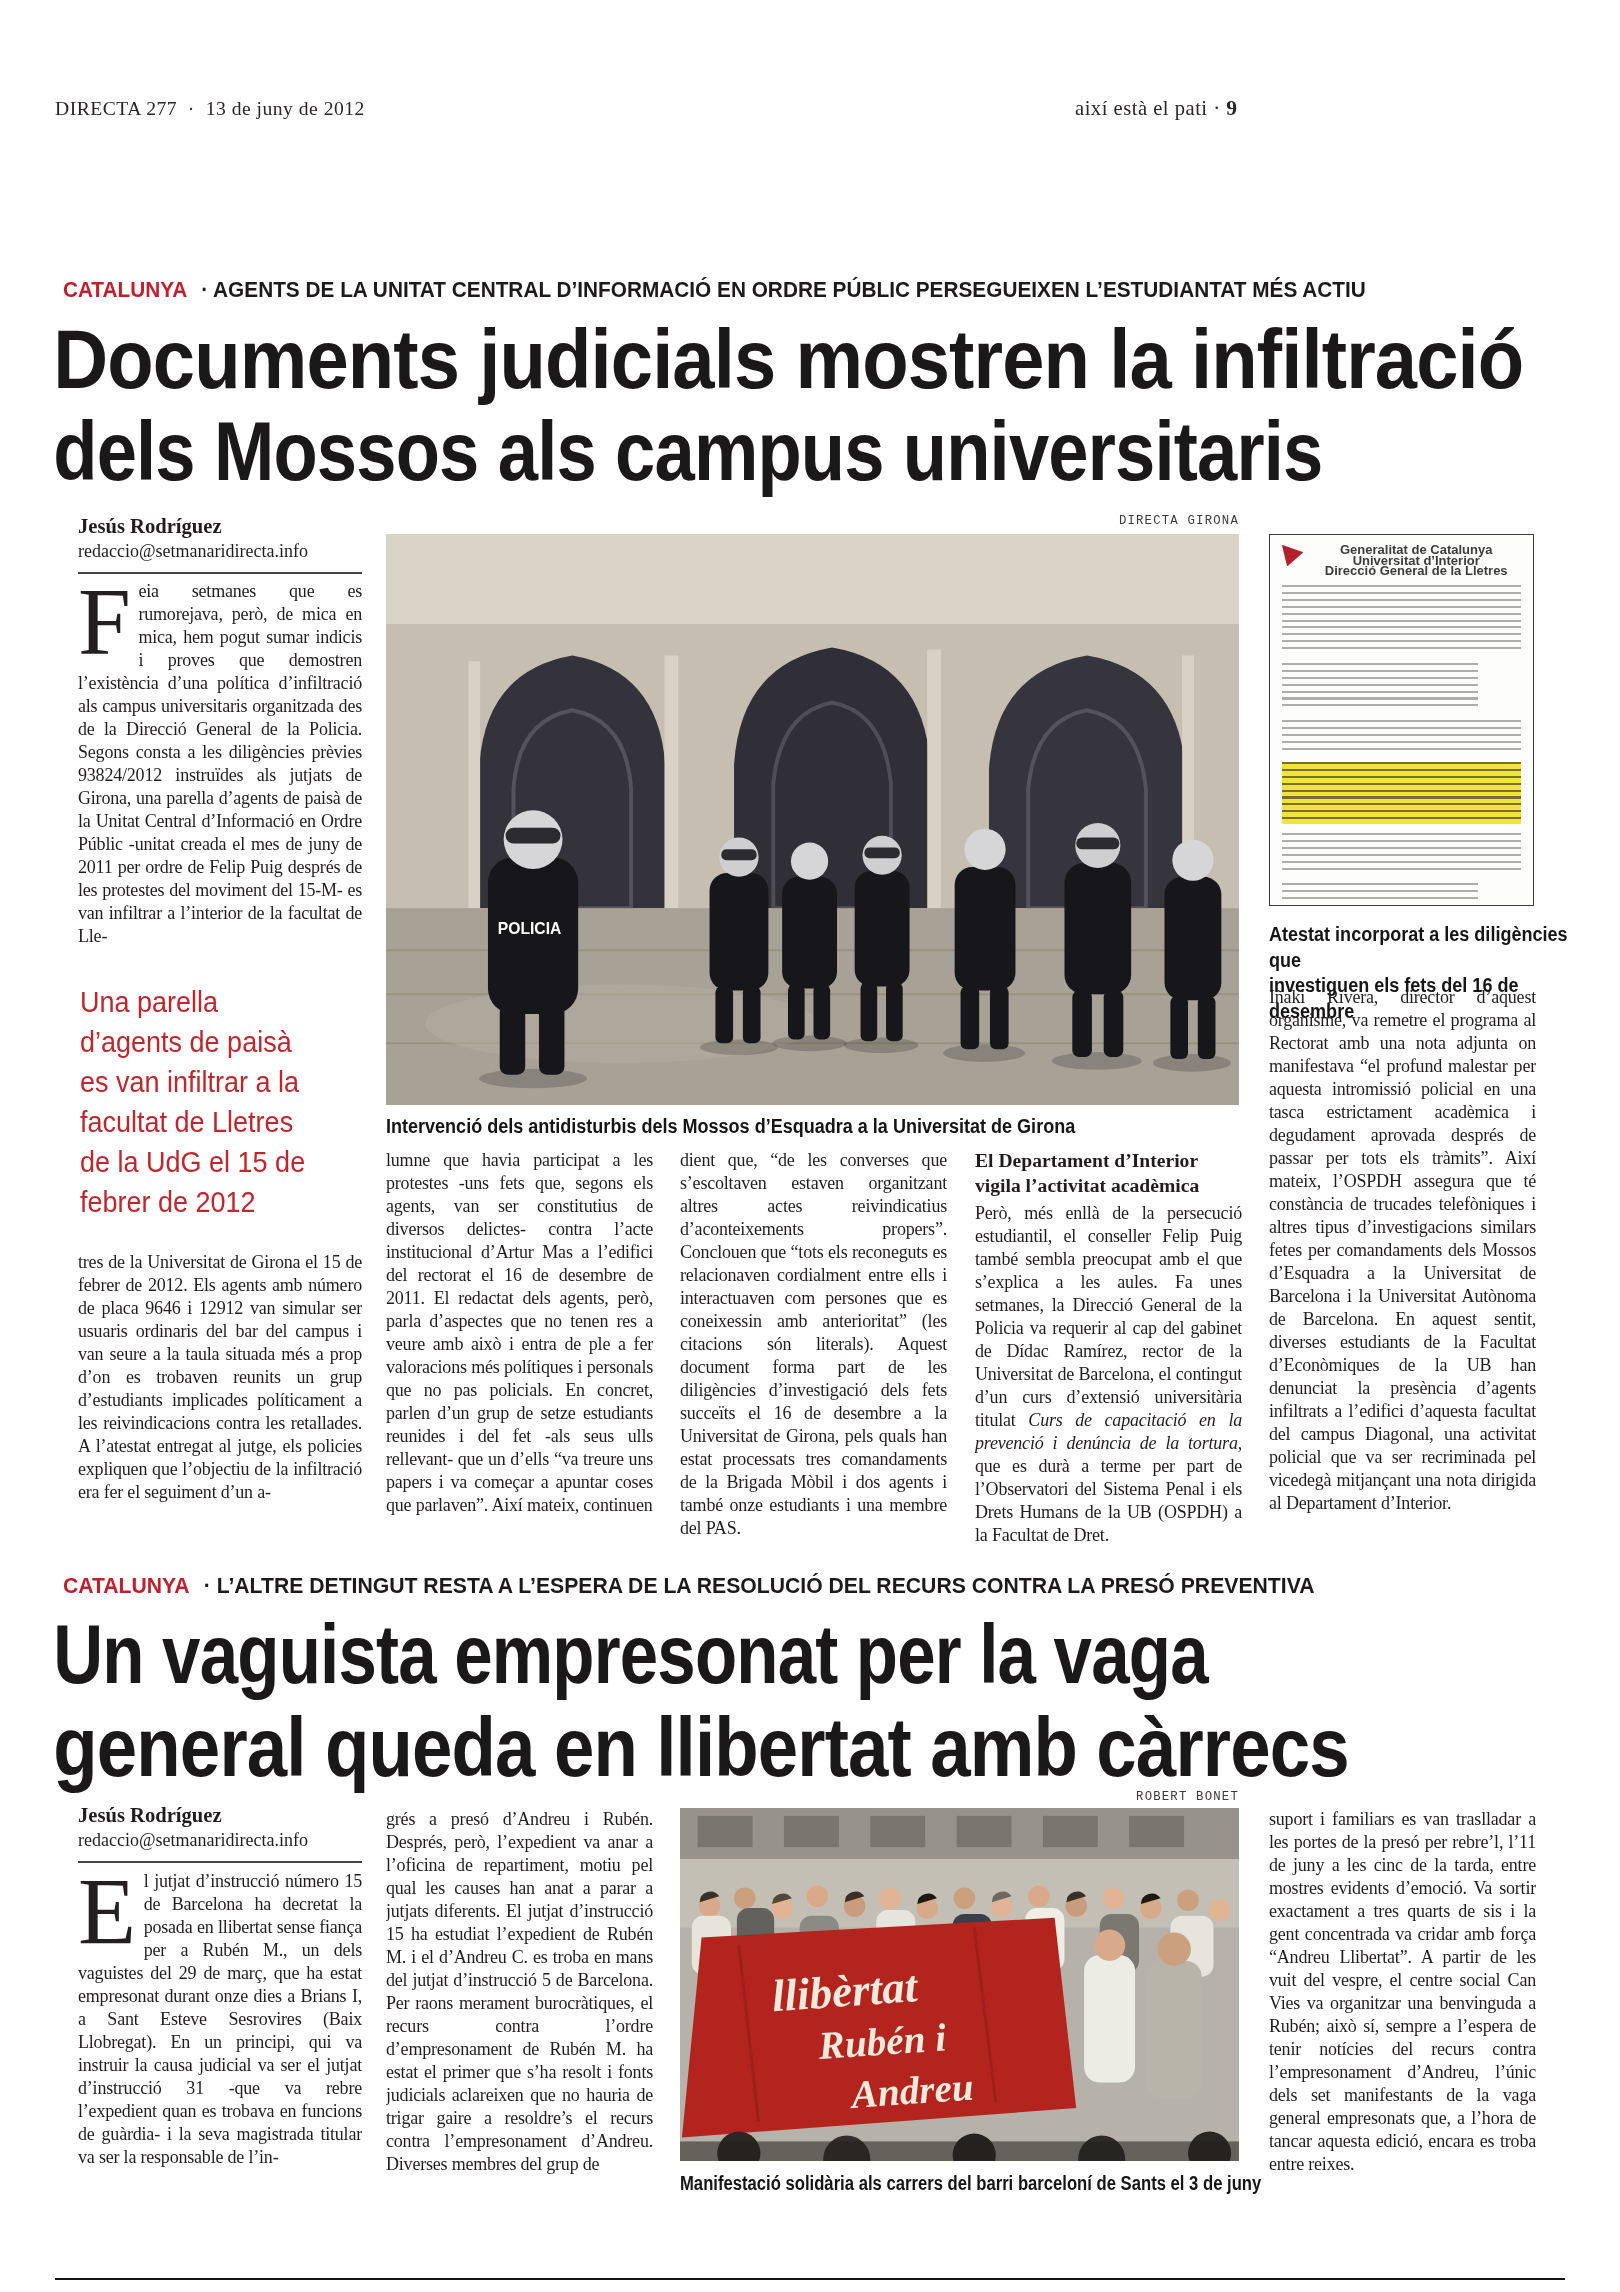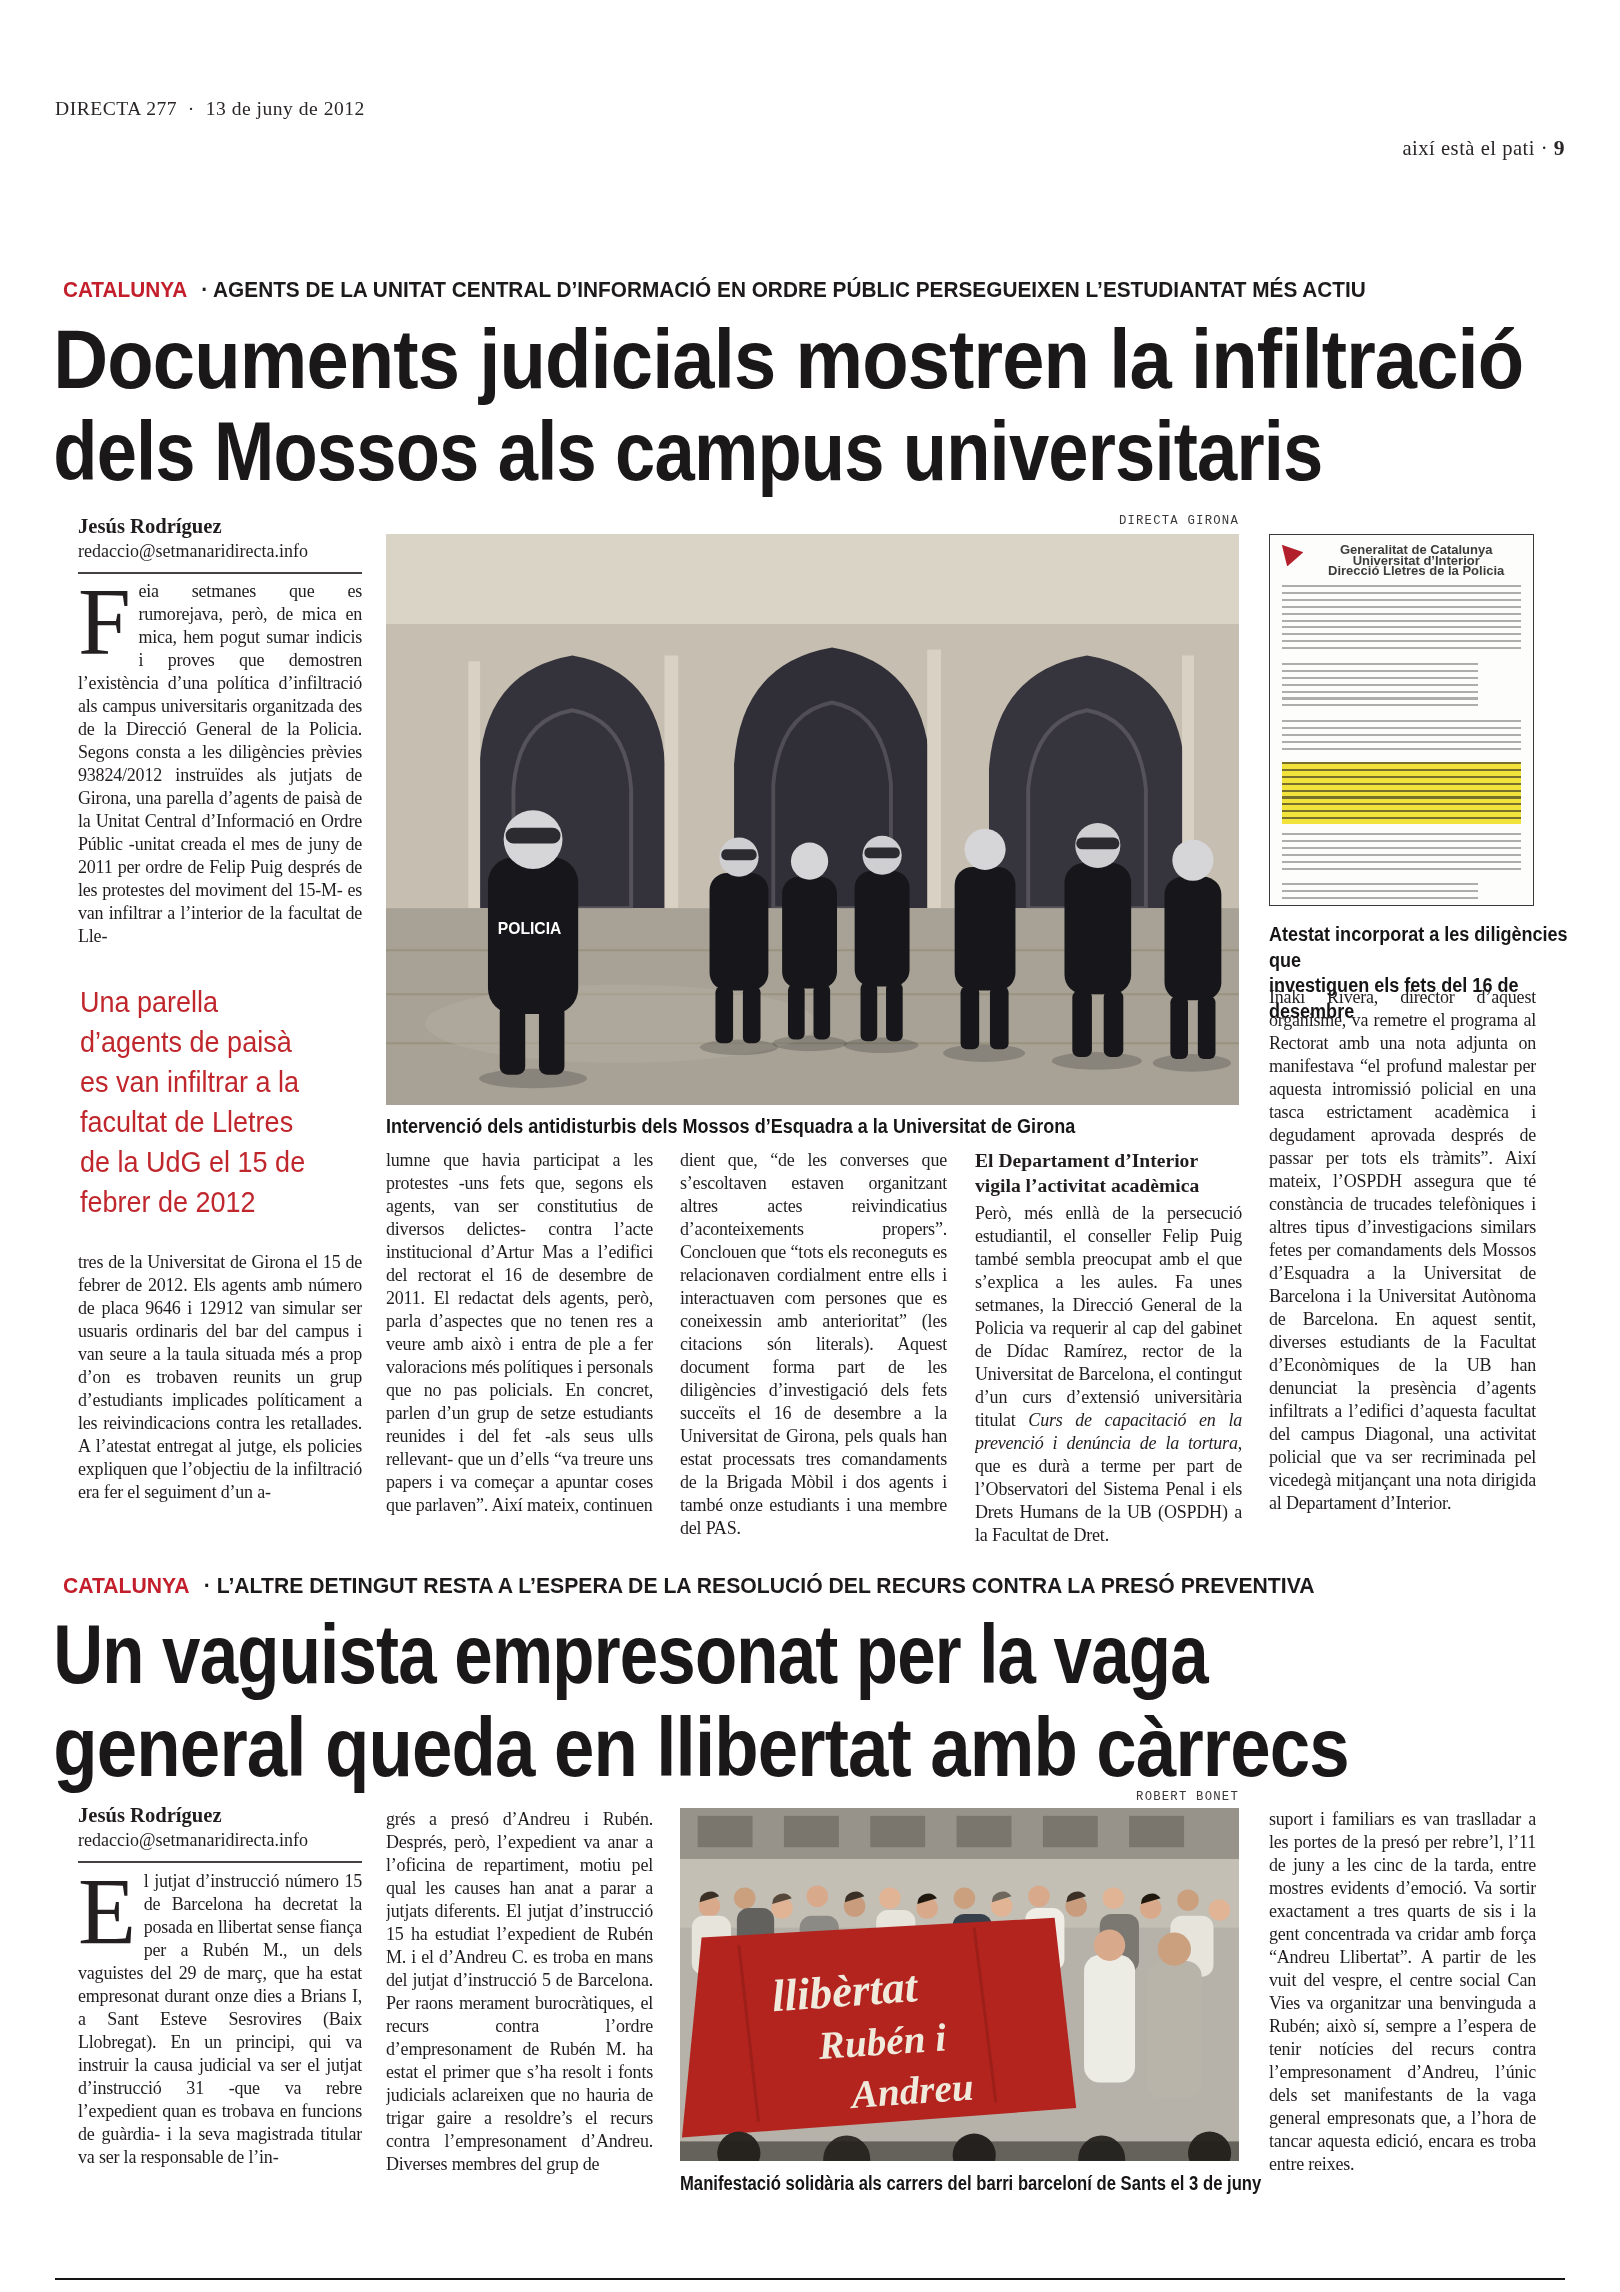--- a/index.html
+++ b/index.html
@@ -50,21 +50,21 @@
   .rule{background:#141414;}
 </style>
 </head>
 <body>
 
 <div id="page">
 
   <div class="abs hdr" style="left:55px;top:98px;">
     <span>DIRECTA 277</span>&nbsp;&nbsp;<span>·</span>&nbsp;&nbsp;<span>13 de juny de 2012</span>
   </div>
-  <div class="abs hdr" style="left:1075px;top:96px;width:490px;text-align:right;font-size:20.6px;margin-top:40px;">
+  <div class="abs hdr" style="left:1075px;top:96px;width:490px;text-align:left;font-size:20.6px;">
     <span>així està el pati ·</span>
     <b style="font-size:21.6px;">9</b>
   </div>
 
 
   <div>
 
     <svg class="abs kick" style="left:55px;top:275px;" width="1372" height="31" viewBox="0 0 1400 32">
       <text x="0" y="23" textLength="1345" lengthAdjust="spacingAndGlyphs">
         <tspan class="loc">CATALUNYA</tspan>
@@ -180,21 +180,21 @@
         <span>Però, més enllà de la persecució estudiantil, el conseller Felip Puig també sembla preocupat amb el que s’explica a les aules. Fa unes setmanes, la Direcció General de la Policia va requerir al cap del gabinet de Dídac Ramírez, rector de la Universitat de Barcelona, el contingut d’un curs d’extensió universitària titulat </span><span class="ital">Curs de capacitació en la prevenció i denúncia de la tortura</span><span>, que es durà a terme per part de l’Observatori del Sistema Penal i els Drets Humans de la UB (OSPDH) a la Facultat de Dret.</span>
       </div>
     </div>
 
     <div class="abs scan" style="left:1269px;top:534px;width:265px;height:372px;">
       <div class="scan-head">
         <div class="scan-logo"></div>
         <div class="scan-head-text">
           <div>Generalitat de Catalunya</div>
           <div>Universitat d’Interior</div>
-          <div>Direcció Lletres de la Policia</div>
+          <div>Direcció General de la Lletres</div>
         </div>
       </div>
       <div class="slines" style="height:69px;"></div>
       <div class="sgap"></div>
       <div class="slines short" style="height:48px;"></div>
       <div class="sgap"></div>
       <div class="slines" style="height:34px;"></div>
       <div class="sgap"></div>
       <div class="shl" style="height:62px;"></div>
       <div class="sgap"></div>

